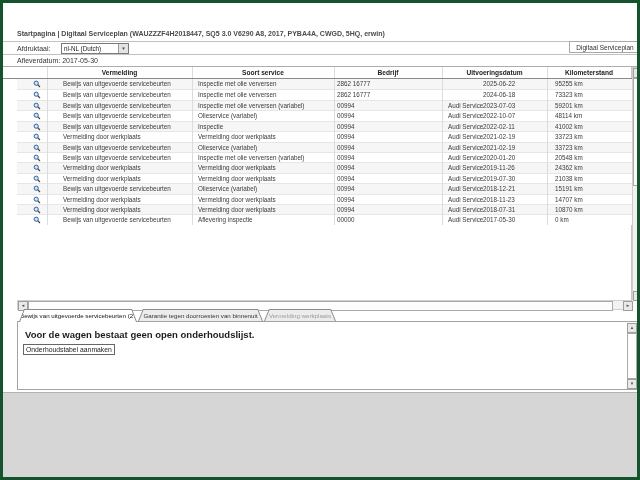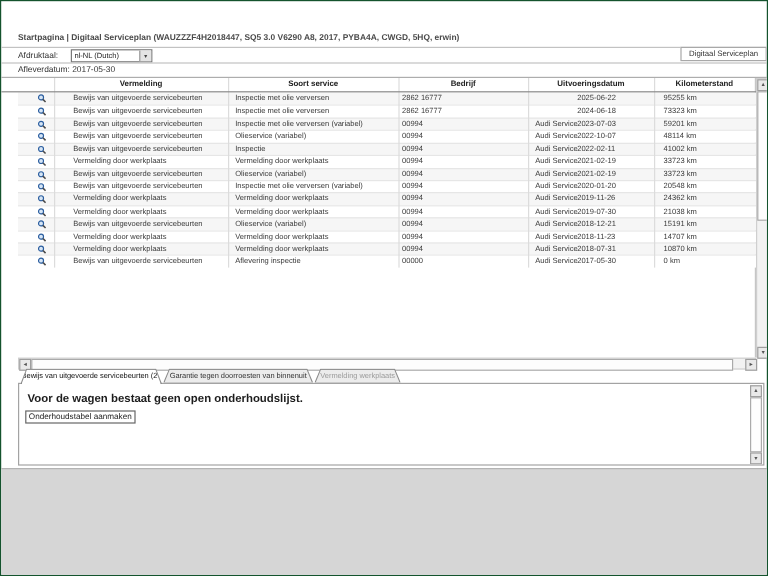--- a/index.html
+++ b/index.html
@@ -1,18 +1,18 @@
 <!DOCTYPE html>
 <html><head>
 <meta charset="utf-8">
 <style>
   html,body{margin:0;padding:0;background:#eee;}
   #screen{position:relative;width:640px;height:480px;background:#ffffff;
     font-family:"Liberation Sans",sans-serif;color:#333;overflow:hidden;
-    border:1px solid #14532d;box-sizing:border-box;}
+    border:3px solid #14532d;box-sizing:border-box;}
   .abs{position:absolute;}
   
   .breadcrumb{left:14px;top:27px;font-size:7px;font-weight:bold;color:#4a4a4a;white-space:nowrap;width:600px;}
   .hline{height:1px;background:#c2c2c2;left:0;width:640px;}
   .app-title-box{left:566px;top:38px;width:72px;height:12px;background:#fff;border:1px solid #a8a8a8;
     font-size:6.5px;line-height:12px;text-align:center;color:#333;z-index:3;box-sizing:border-box;}
   .lang-label{left:14px;top:42px;font-size:7px;}
   .select{left:58px;top:40px;width:68px;height:11px;border:1px solid #7a7a7a;background:#fff;box-sizing:border-box;}
   .select .val{position:absolute;left:2px;top:0;font-size:6.3px;line-height:9px;color:#222;white-space:nowrap;}
   .select .arrow{position:absolute;right:0;top:0;width:9px;height:9px;background:#e4e4e4;border-left:1px solid #9a9a9a;

